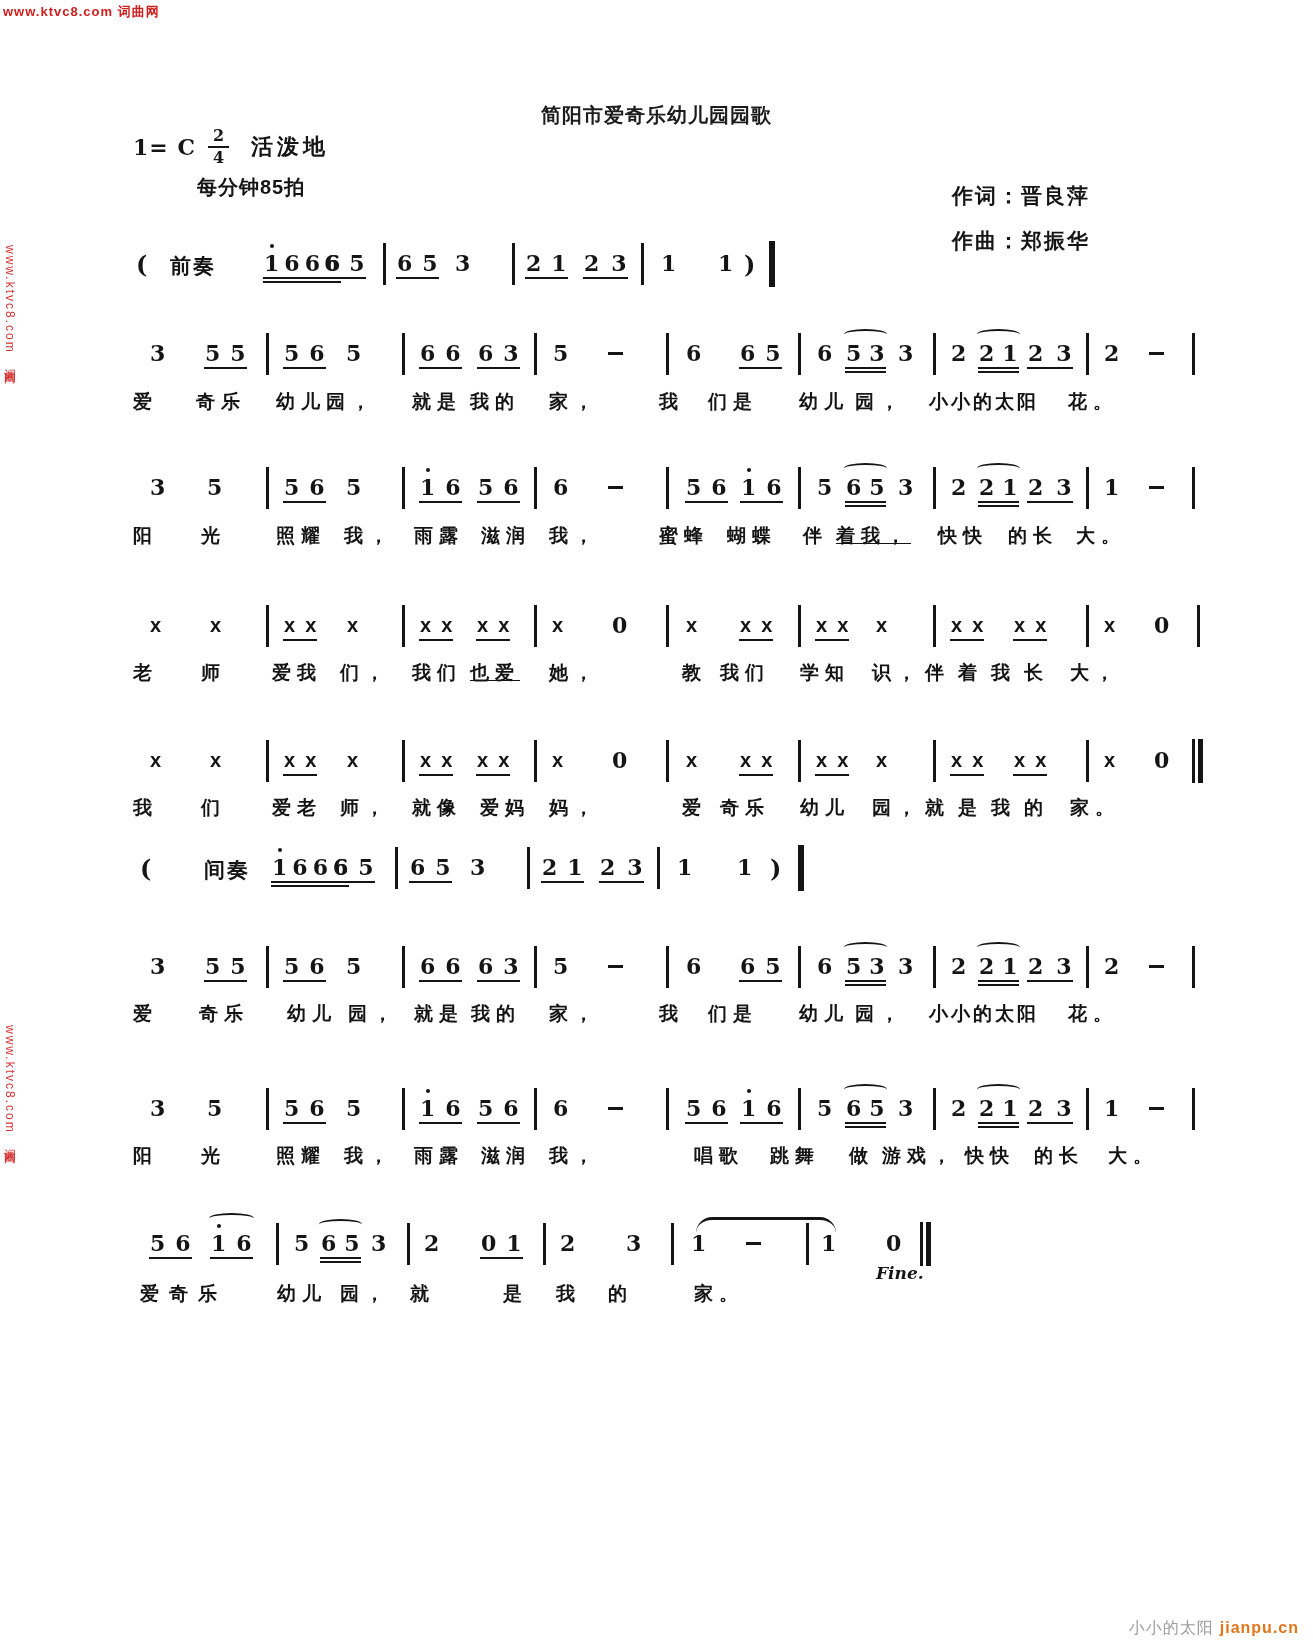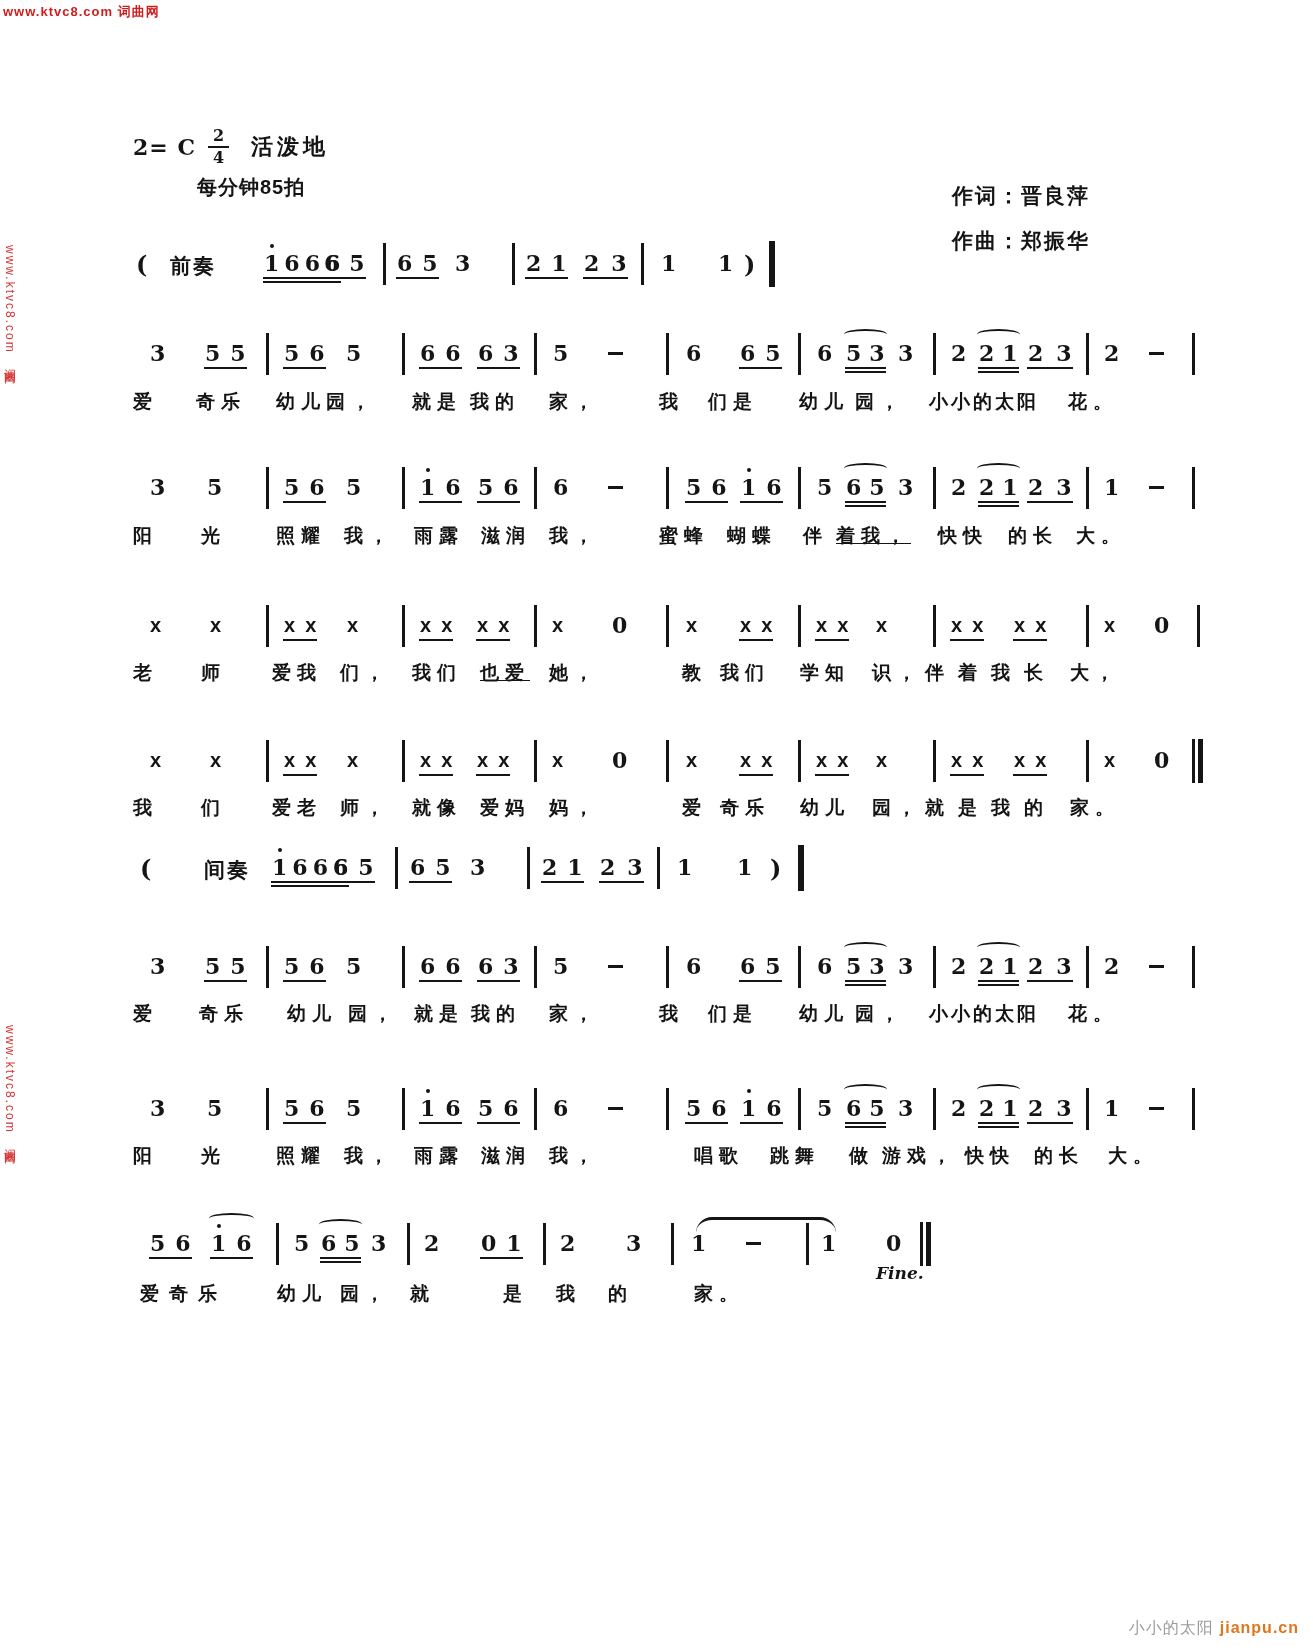--- a/index.html
+++ b/index.html
@@ -44,23 +44,24 @@
   .lyric{position:absolute;font-size:19px;font-weight:600;color:#141414;letter-spacing:6px;white-space:nowrap;}
 </style>
 </head>
 <body>
 
 <div class="page">
   <div class="wm-top">www.ktvc8.com 词曲网</div>
   <div class="wm-vert" style="top:245px">www.ktvc8.com 词曲网</div>
   <div class="wm-vert" style="top:1025px">www.ktvc8.com 词曲网</div>
 
+  <div class="subtitle">简阳市爱奇乐幼儿园园歌</div>
 
   <div class="keyrow">
-    <span class="keysig">2= C</span>
+    <span class="keysig">1= C</span>
     <span class="frac">
       <b class="num">2</b>
       <b>4</b>
     </span>
     <span class="expr">活泼地</span>
   </div>
   <div class="tempo">每分钟85拍</div>
   <div class="credit l">作词：晋良萍</div>
   <div class="credit c">作曲：郑振华</div>
 
@@ -180,21 +181,21 @@
       <span class="note xn" style="top: 614px; left: 1014px;"><span class="ch" style="margin-right: 10px;">x</span><span class="ch">x</span><i class="ul" style="bottom: -4px;"></i></span>
       <div class="bar" style="top: 605px; left: 1086px;"></div>
       <span class="note xn" style="top: 614px; left: 1104px;"><span class="ch">x</span></span>
       <span class="note" style="top: 614px; left: 1154px;"><span class="ch">0</span></span>
       <div class="bar" style="top: 605px; left: 1197px;"></div>
       <span class="lyric" style="left: 133px; top: 660px;">老</span>
       <span class="lyric" style="left: 201px; top: 660px;">师</span>
       <span class="lyric" style="left: 272px; top: 660px;">爱我</span>
       <span class="lyric" style="left: 340px; top: 660px;">们，</span>
       <span class="lyric" style="left: 412px; top: 660px;">我们</span>
-      <span class="lyric" style="left: 480px; top: 660px; text-decoration: underline;">也爱</span>
+      <span class="lyric" style="left: 470px; top: 660px; text-decoration: underline;">也爱</span>
       <span class="lyric" style="left: 549px; top: 660px;">她，</span>
       <span class="lyric" style="left: 682px; top: 660px;">教</span>
       <span class="lyric" style="left: 720px; top: 660px;">我们</span>
       <span class="lyric" style="left: 800px; top: 660px;">学知</span>
       <span class="lyric" style="left: 872px; top: 660px;">识，</span>
       <span class="lyric" style="left: 925px; top: 660px; letter-spacing: 14px;">伴着我长</span>
       <span class="lyric" style="left: 1070px; top: 660px;">大，</span>
       <span class="note xn" style="top: 749px; left: 150px;"><span class="ch">x</span></span>
       <span class="note xn" style="top: 749px; left: 210px;"><span class="ch">x</span></span>
       <div class="bar" style="top: 740px; left: 266px;"></div>

